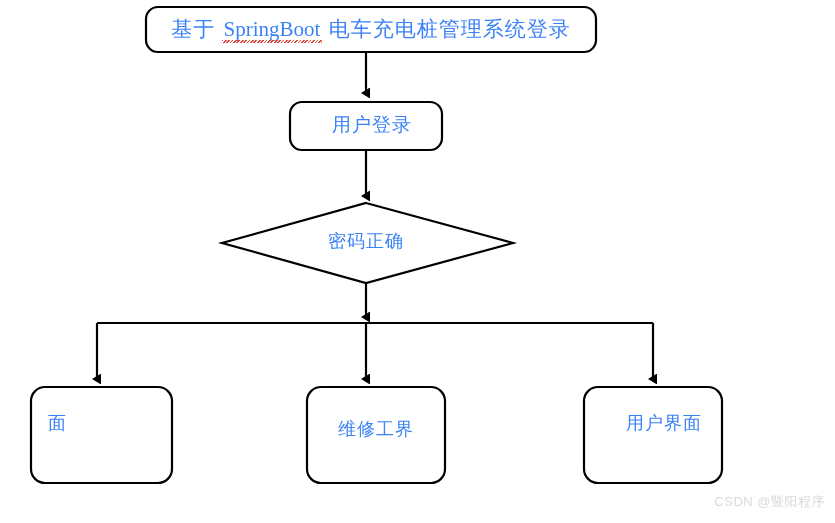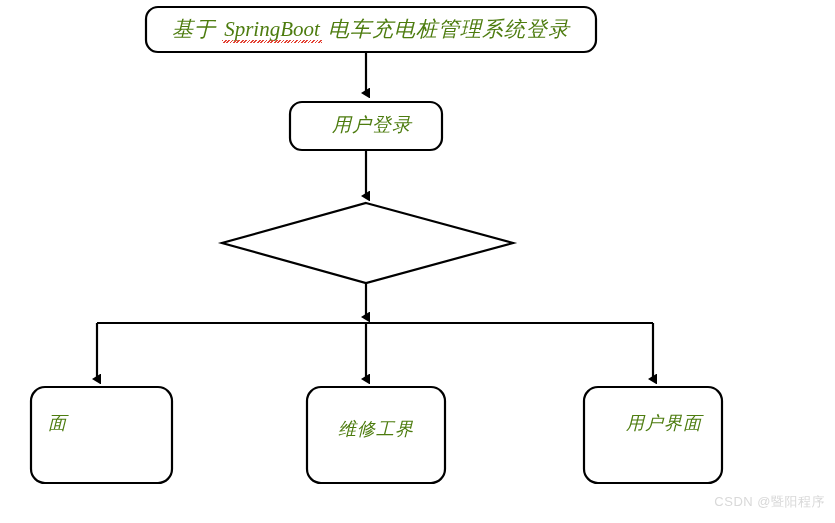--- a/index.html
+++ b/index.html
@@ -19,26 +19,25 @@
   }
   #flow-svg {
     position: absolute;
     left: 0;
     top: 0;
     width: 835px;
     height: 523px;
   }
   .node-label {
     position: absolute;
-    color: #4d7c0f;
+    color: #3b82f6;
     font-family: "Liberation Serif", "DejaVu Serif", serif;
     white-space: nowrap;
     letter-spacing: 1px;
     pointer-events: none;
-    font-style: italic;
   }
   #title-label {
     left: 156px;
     top: 15px;
     width: 430px;
     text-align: center;
     font-size: 21px;
     line-height: 28px;
   }
   #title-label .latin {
@@ -147,20 +146,21 @@
 
     <rect x="307" y="387" width="138" height="96" rx="14" ry="14" fill="#ffffff" stroke="#000000" stroke-width="2.2"></rect>
 
     <rect x="584" y="387" width="138" height="96" rx="14" ry="14" fill="#ffffff" stroke="#000000" stroke-width="2.2"></rect>
   </svg>
 
   <div class="node-label" id="title-label"><span>基于 </span><span class="latin">SpringBoot</span><span> 电车充电桩管理系统登录</span></div>
 
   <div class="node-label" id="login-label">用户登录</div>
 
+  <div class="node-label" id="decision-label">密码正确</div>
 
   <div class="node-label" id="leaf-left-label">面</div>
 
   <div class="node-label" id="leaf-mid-label">维修工界</div>
 
   <div class="node-label" id="leaf-right-label">用户界面</div>
 
   <div id="watermark">CSDN @暨阳程序</div>
 
 </div>

